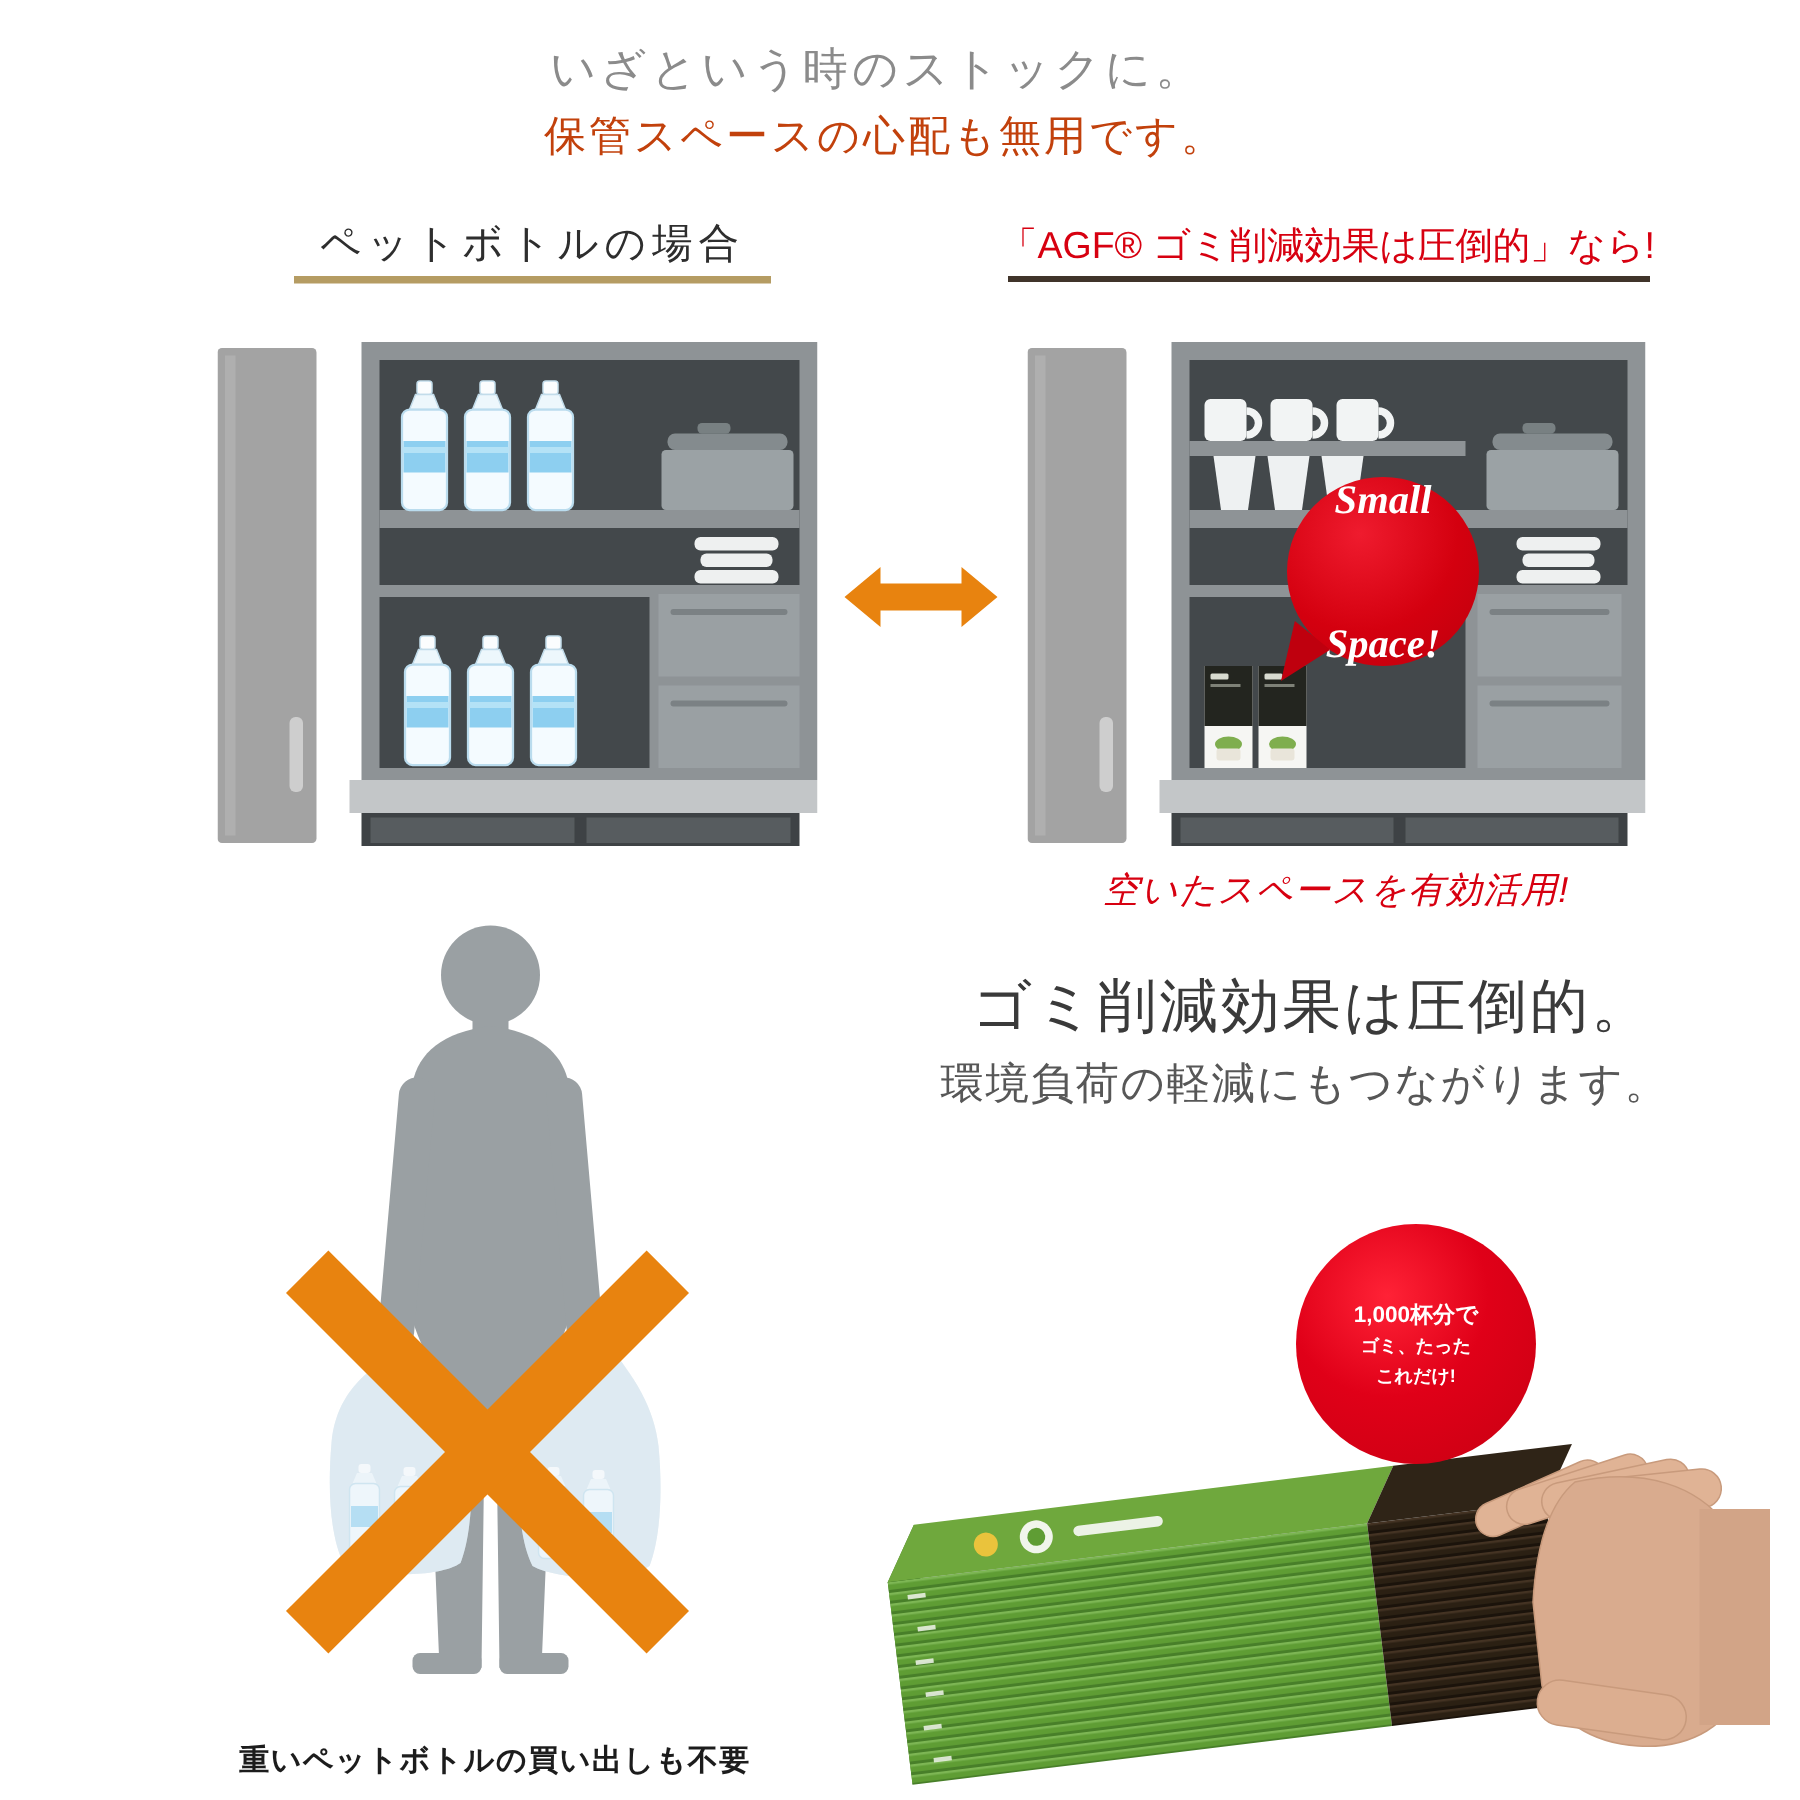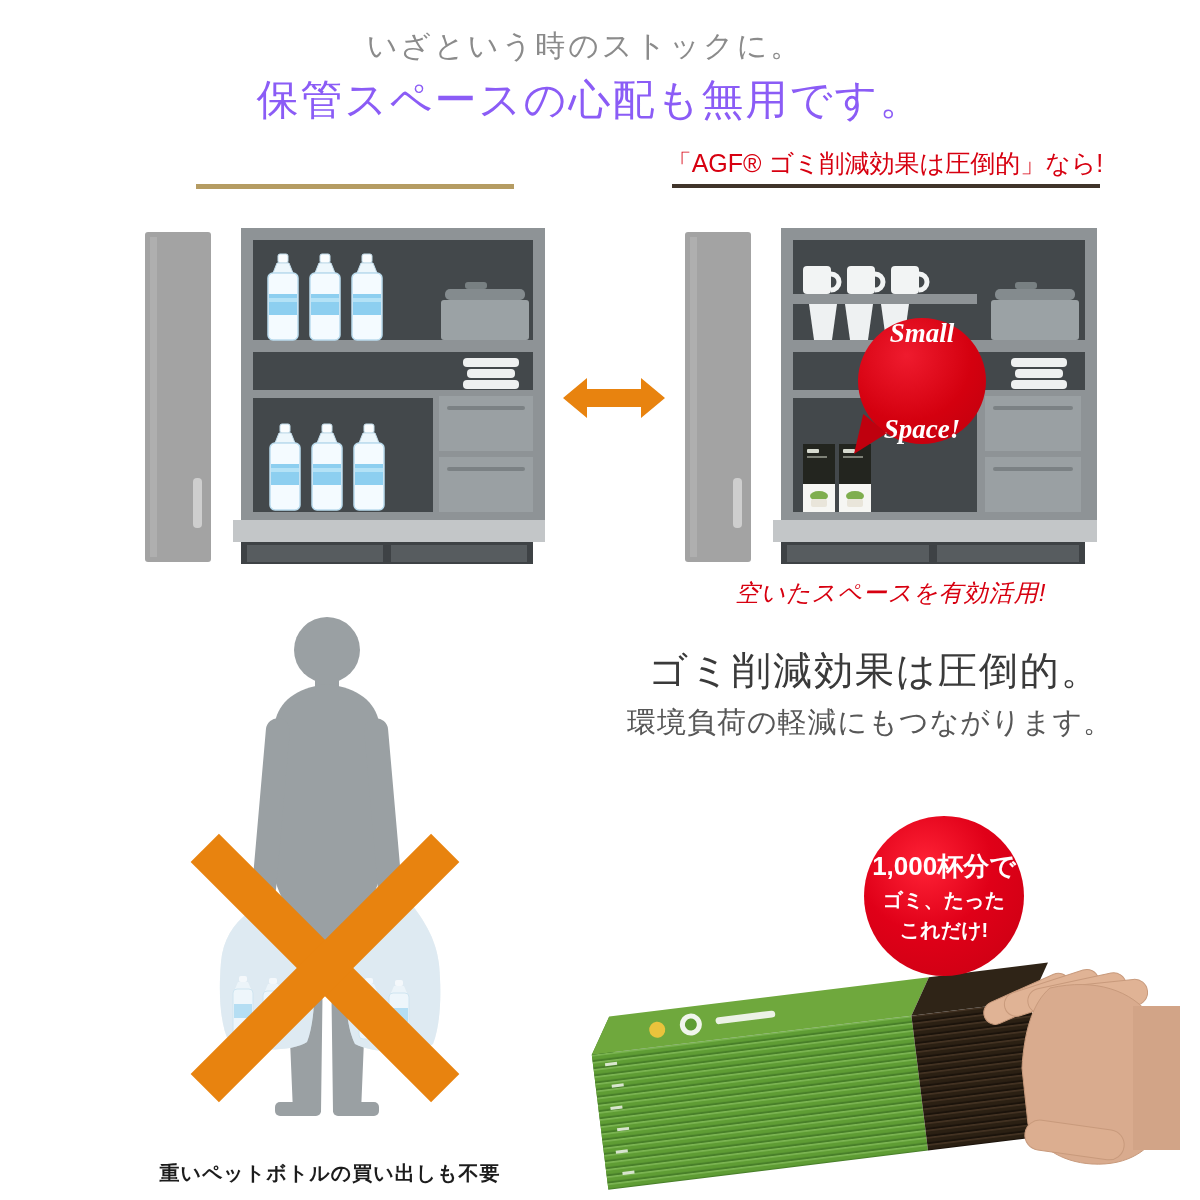--- a/index.html
+++ b/index.html
@@ -5,21 +5,21 @@
   * { margin:0; padding:0; box-sizing:border-box; }
   html,body { background:#ffffff; }
   .page {
     position:relative; width:1200px; height:1200px; background:#fff;
     font-family:"Liberation Sans","DejaVu Sans",sans-serif; overflow:hidden;
   }
   .abs { position:absolute; }
   .center { text-align:center; }
 
   .header-subtitle { top:26px; left:0; width:1170px; font-size:30px; color:#8b8b8b; letter-spacing:3px; }
-  .header-title    { top:72px; left:0; width:1180px; font-size:42px; color:#8b5cf6; letter-spacing:2px; font-weight:500; }
+  .header-title    { top:72px; left:0; width:1180px; font-size:28px; color:#c2410c; letter-spacing:2px; font-weight:500; }
 
   .col-label-left  { top:144px; left:145px; width:420px; font-size:27px; color:#2e2e2e; letter-spacing:4px; }
   .underline-left  { top:184px; left:196px; width:318px; height:5px; background:#b59c63; }
   .col-label-right { top:147px; left:662px; width:446px; font-size:25px; color:#d70010; font-weight:500; }
   .underline-right { top:184px; left:672px; width:428px; height:4px; background:#40342a; }
 
   .cabinet-left  { top:228px; left:145px; width:400px; height:338px; }
   .cabinet-right { top:228px; left:685px; width:412px; height:338px; }
   .swap-arrow    { top:370px; left:562px; width:104px; height:56px; }
 
@@ -42,33 +42,34 @@
 
   .person { top:606px; left:170px; width:320px; height:540px; }
   .person-caption { top:1160px; left:130px; width:400px; font-size:20px; font-weight:bold; color:#1c1c1c; letter-spacing:1px; }
 
   .badge {
     top:816px; left:864px; width:160px; height:160px; border-radius:50%;
     background:radial-gradient(circle at 38% 30%, #ff2236 0%, #e00018 45%, #c80012 100%);
     color:#fff; display:flex; flex-direction:column; justify-content:center; align-items:center;
     gap:3px; z-index:5; text-align:center;
   }
-  .badge-l1 { font-size:26px; font-weight:bold; }
-  .badge-l2, .badge-l3 { font-size:20px; font-weight:bold; }
+  .badge-l1 { font-size:15px; font-weight:bold; }
+  .badge-l2, .badge-l3 { font-size:12px; font-weight:bold; }
 
   .hand-stack { top:948px; left:580px; width:600px; height:252px; z-index:2; }
 </style>
 </head>
 <body>
 
 <div class="page">
 
   <div class="abs center header-subtitle">いざという時のストックに。</div>
   <div class="abs center header-title">保管スペースの心配も無用です。</div>
 
+  <div class="abs center col-label-left">ペットボトルの場合</div>
   <div class="abs underline-left"></div>
   <div class="abs center col-label-right">「AGF® ゴミ削減効果は圧倒的」なら!</div>
   <div class="abs underline-right"></div>
 
   <svg class="abs cabinet-left" viewBox="0 0 400 338">
     <defs>
       <g id="bottleL">
         <rect x="15" y="0" width="10" height="9" rx="2" fill="#fbfdfe" stroke="#c2dcea" stroke-width="1"></rect>
         <path d="M14,9 h12 l4,10 h-20 z" fill="#edf7fc" stroke="#c2dcea" stroke-width="1"></path>
         <rect x="5" y="19" width="30" height="67" rx="5" fill="#f4fbff" stroke="#badcee" stroke-width="1.5"></rect>

